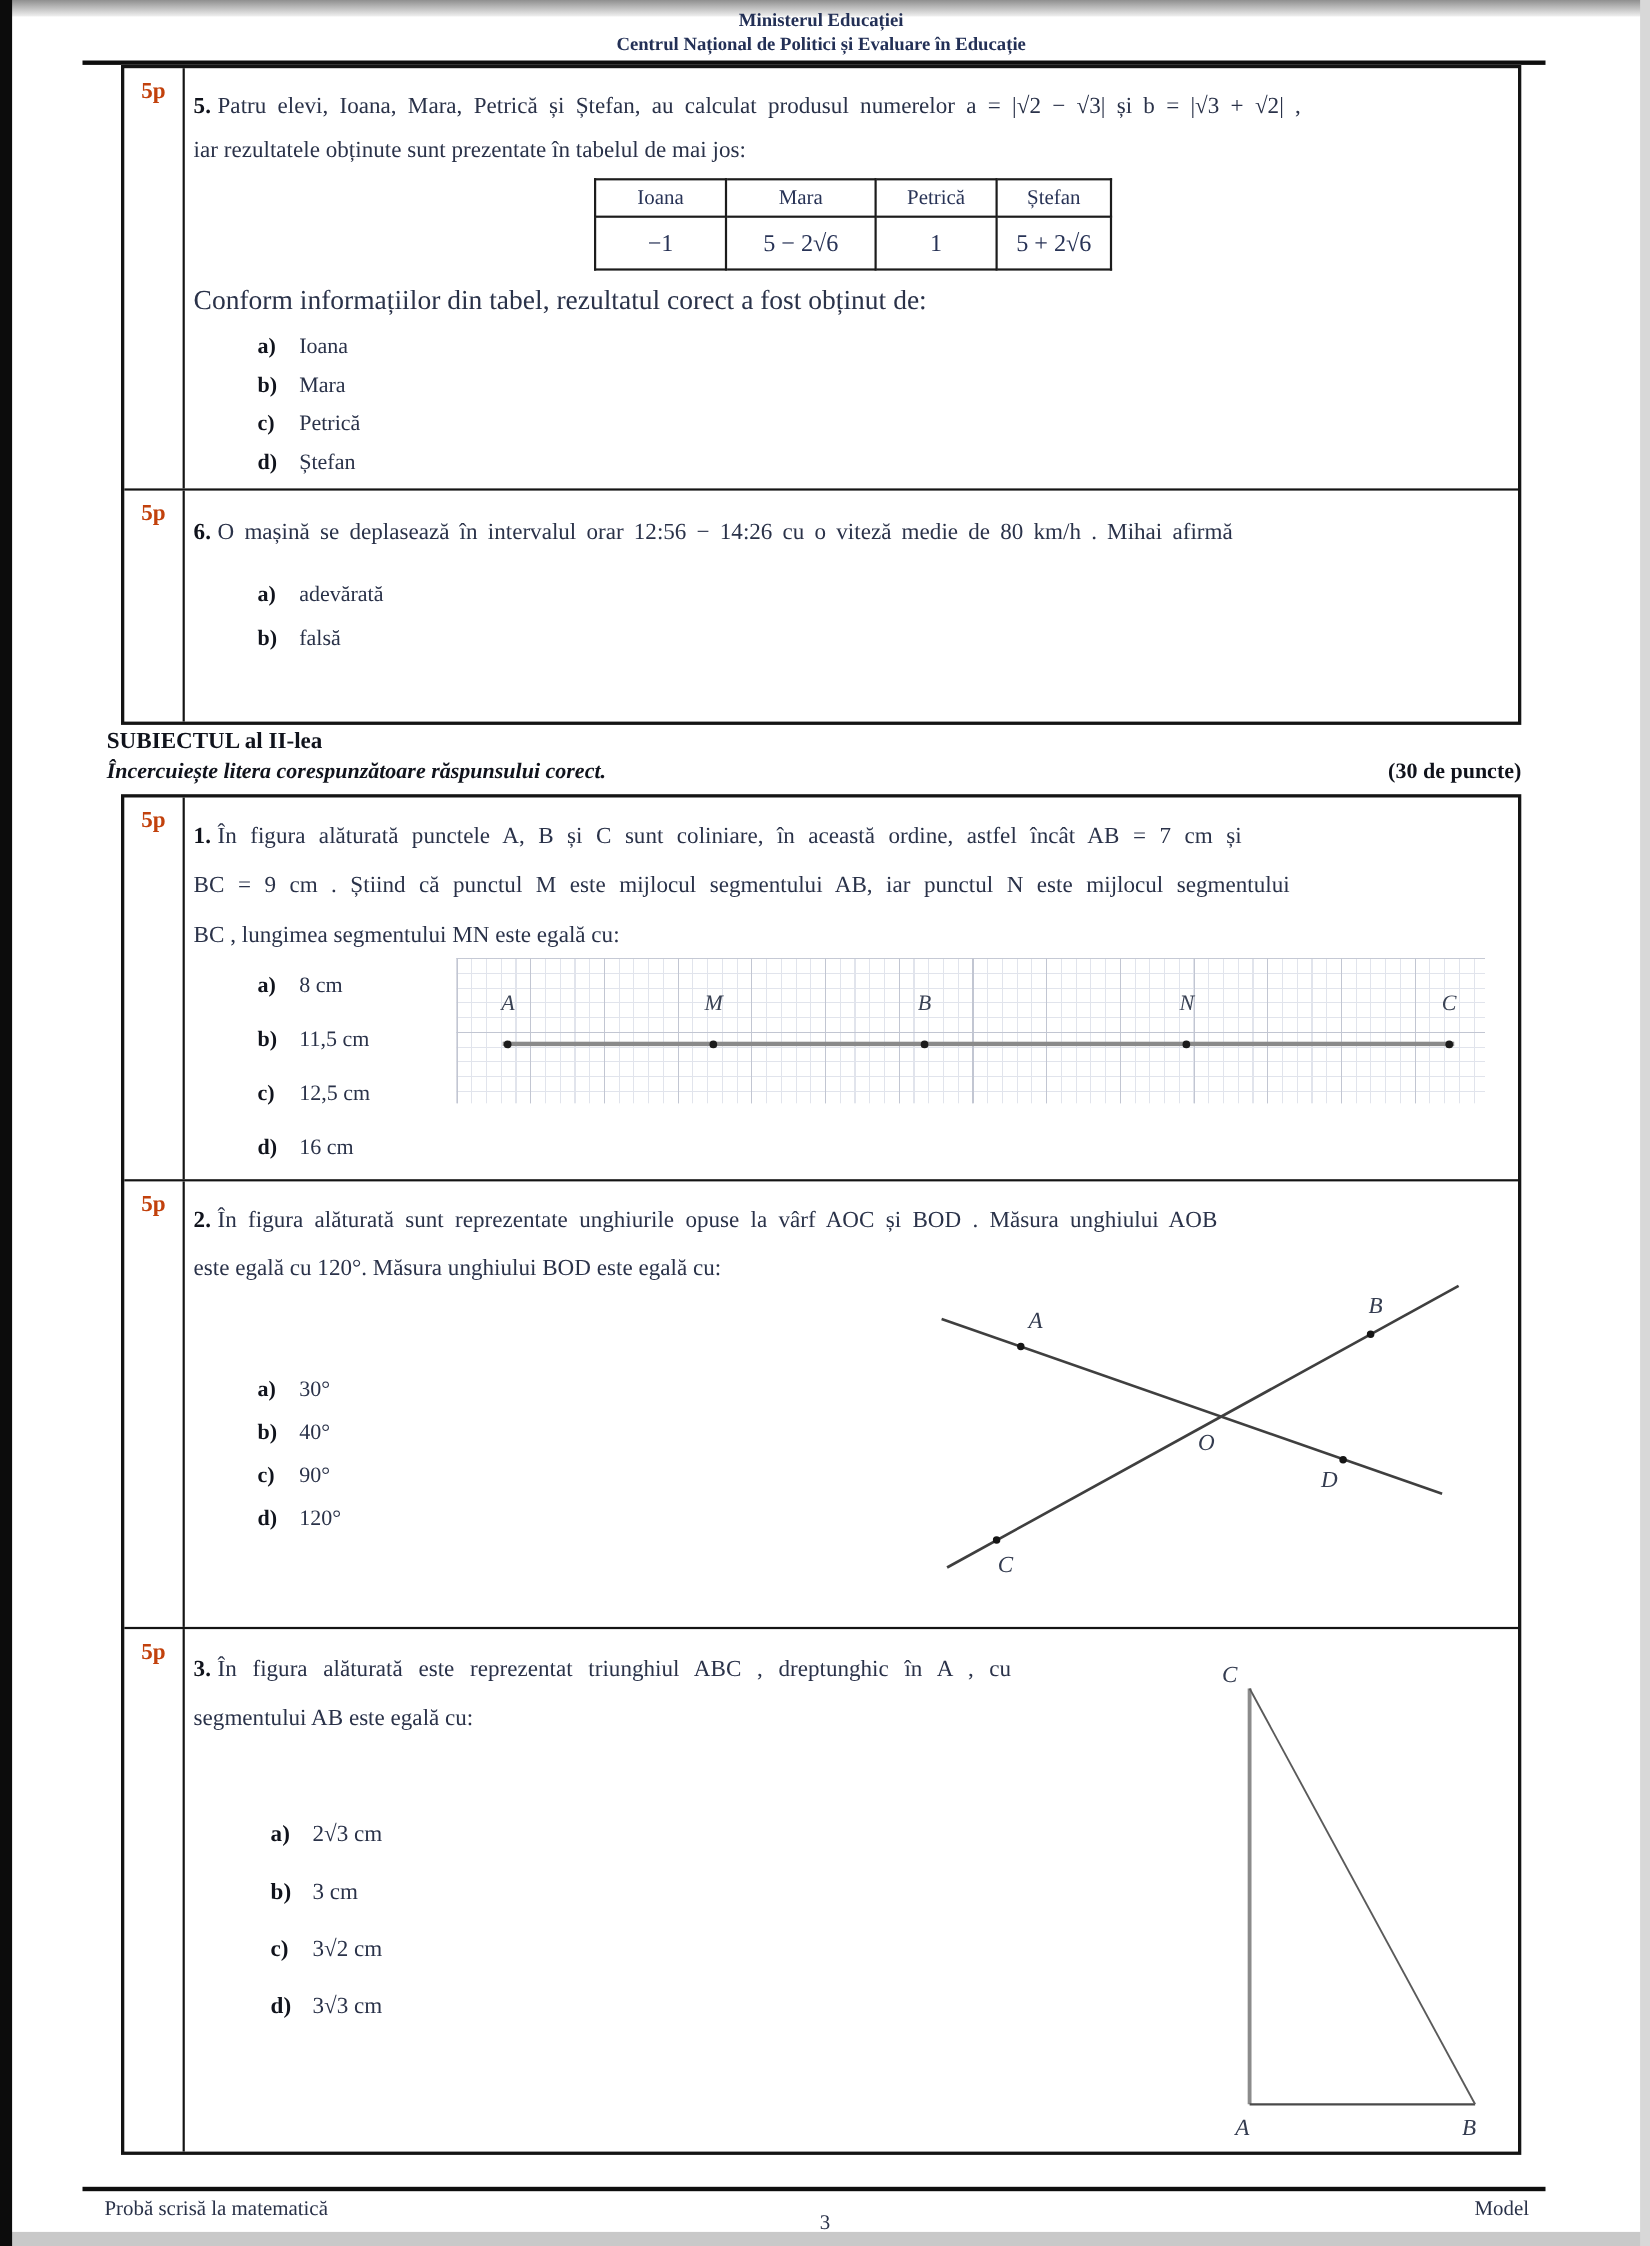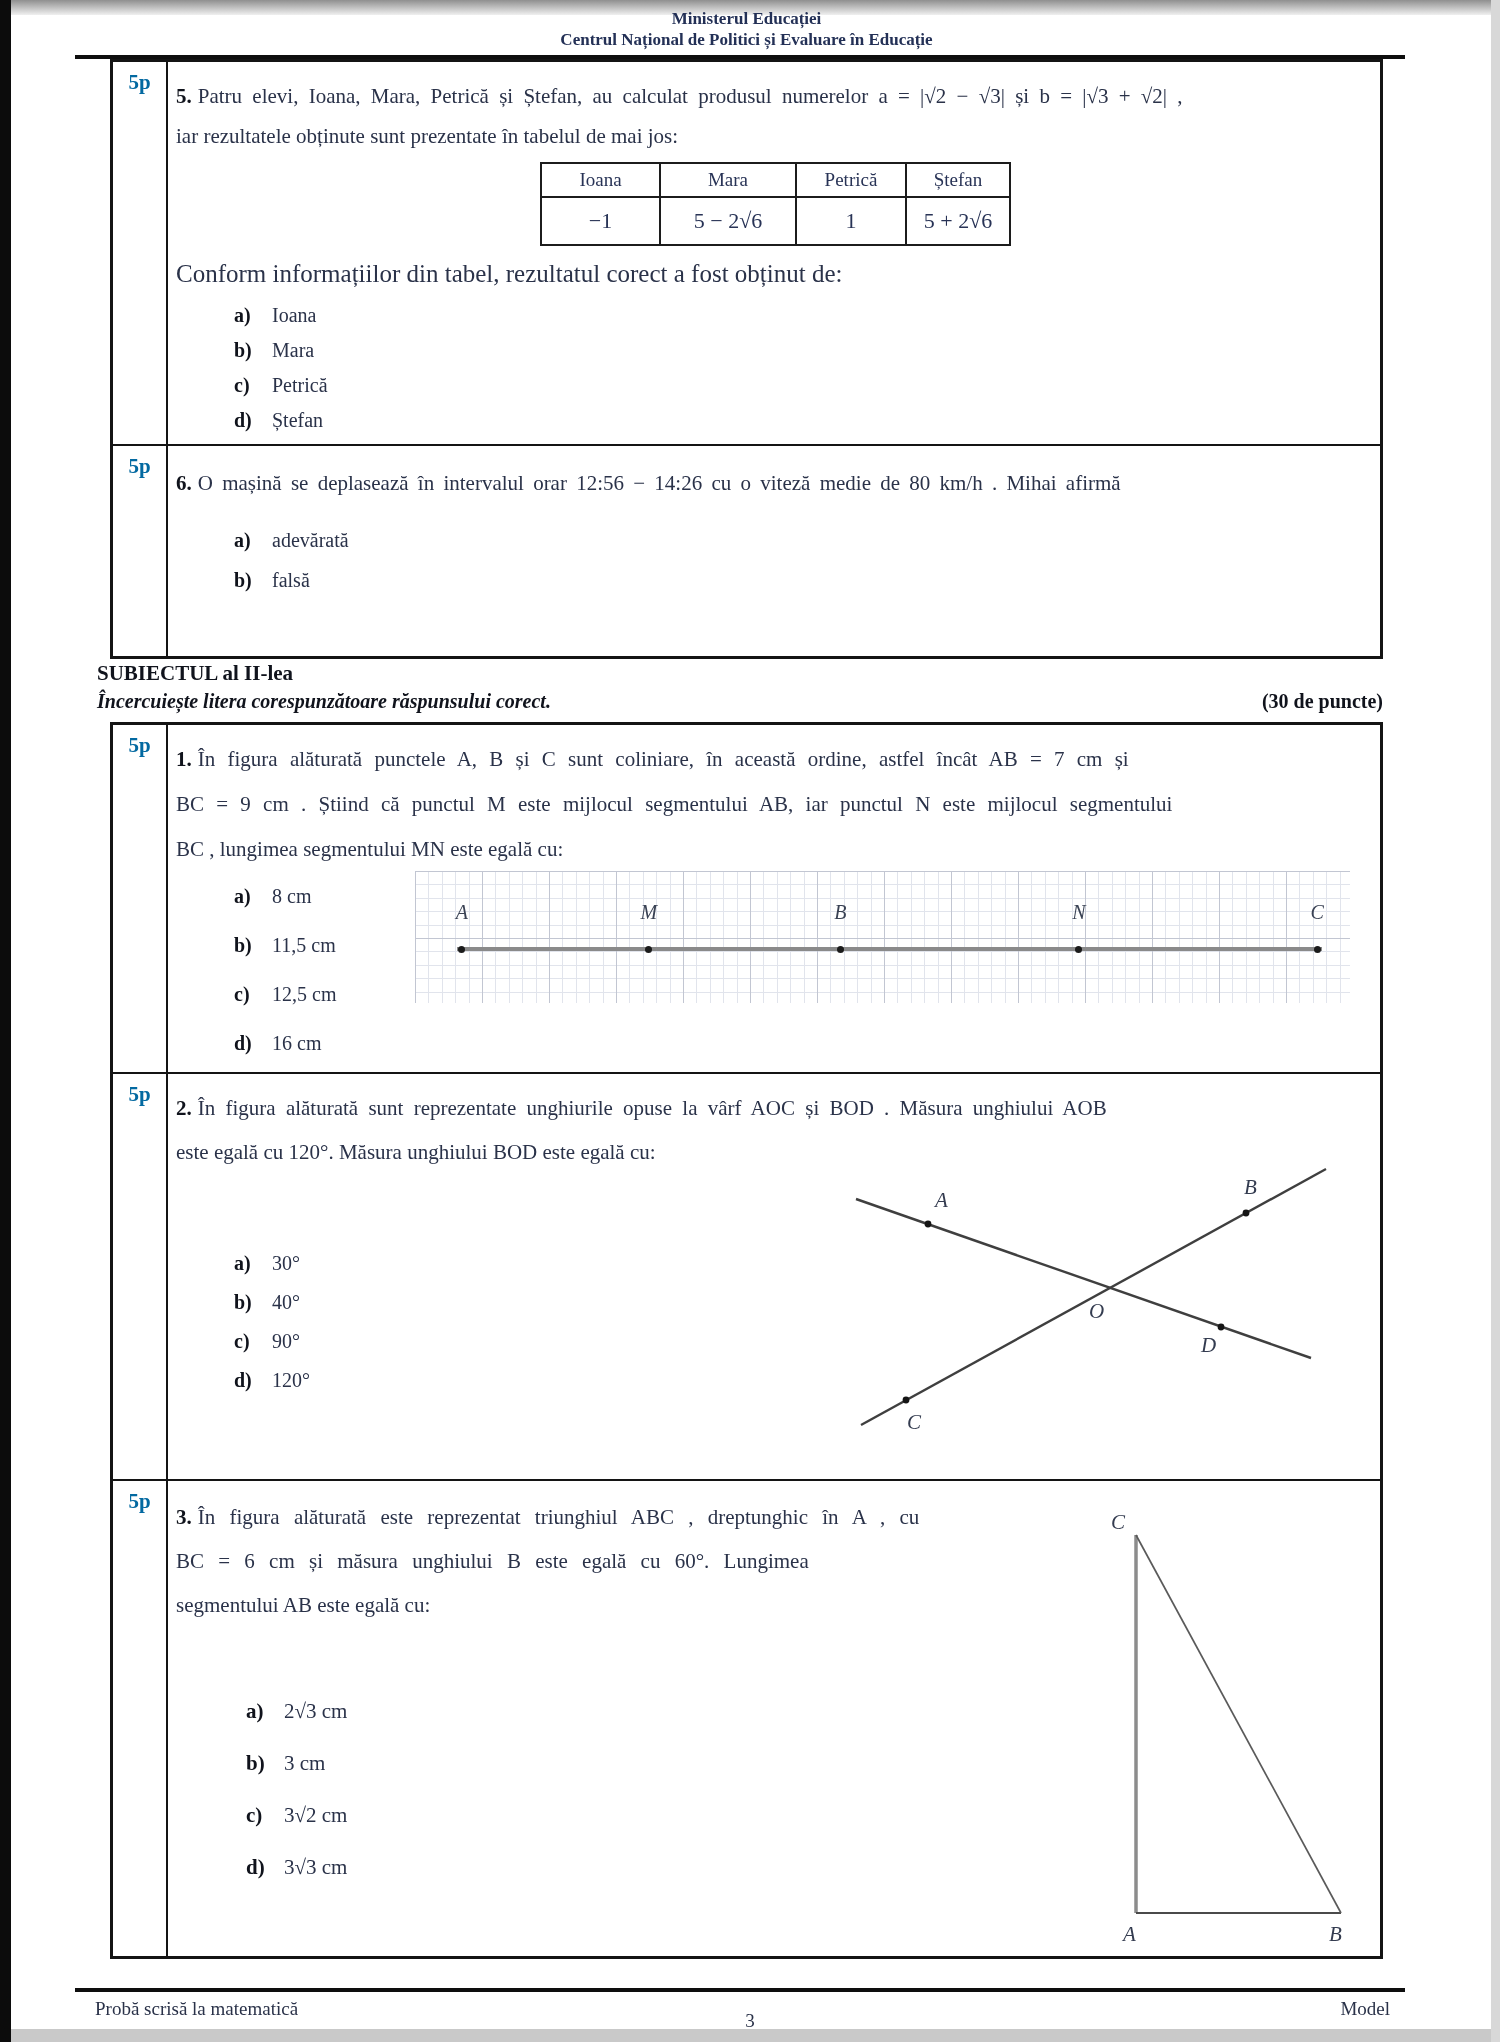--- a/index.html
+++ b/index.html
@@ -19,21 +19,21 @@
   .rule-bottom{position:absolute;top:1988px;left:75px;width:1330px;height:4px;background:#0e0e0e;}
 
   .qtable{position:absolute;left:110px;width:1273px;border:3px solid #141414;box-sizing:border-box;background:#fff;}
   #table1{top:59px;}
   #table2{top:722px;}
   .qrow{display:flex;box-sizing:border-box;}
   .qrow + .qrow{border-top:2px solid #141414;}
   #row-q5{height:382px;} #row-q6{height:212px;}
   #row-q1{height:347px;} #row-q2{height:407px;} #row-q3{height:477px;}
   .pts{flex:0 0 55px;width:55px;border-right:2px solid #141414;box-sizing:border-box;text-align:center;
-       font-weight:bold;font-size:21px;color:#0369a1;padding-top:8px;}
+       font-weight:bold;font-size:21px;color:#c2410c;padding-top:8px;}
   .qcontent{flex:1;position:relative;box-sizing:border-box;padding:0 26px 0 8px;overflow:hidden;}
 
   .qline{font-size:21px;white-space:nowrap;}
   .qline b{color:#10131c;margin-right:6px;}
   .lh40{line-height:40px;} .lh44{line-height:44px;} .lh45{line-height:45px;} .lh46{line-height:46px;}
   .mt14{margin-top:14px;} .mt12{margin-top:12px;} .ws7{word-spacing:7px;} .ws5{word-spacing:5px;} .ws4{word-spacing:4px;} .ws9{word-spacing:9px;}
 
   .vtable{border-collapse:collapse;margin:6px 0 0 364px;}
   .vtable td{border:2px solid #1c1c1c;text-align:center;color:#283356;box-sizing:border-box;}
   .vtable .hrow td{font-size:19px;height:34px;padding:0 8px;}
@@ -246,21 +246,20 @@
             <text x="370" y="176" class="figlabel">D</text>
           </svg>
         </div>
       </div>
     </div>
 
     <div class="qrow" id="row-q3">
       <div class="pts">5p</div>
       <div class="qcontent">
         <div class="qline lh44 mt14 ws9"><b>3.</b><span>În figura alăturată este reprezentat triunghiul  ABC , dreptunghic în  A , cu</span></div>
-        <div class="qline lh44 ws9">BC = 6 cm  și  măsura   unghiului  B  este  egală  cu  60°.  Lungimea</div>
         <div class="qline lh44">segmentului  AB  este egală cu:</div>
         <div class="opts opts-q3">
           <div class="opt">
               <span class="letter">a)</span>
               <span class="val">2√3 cm</span>
             </div>
           <div class="opt">
               <span class="letter">b)</span>
               <span class="val">3 cm</span>
             </div>

